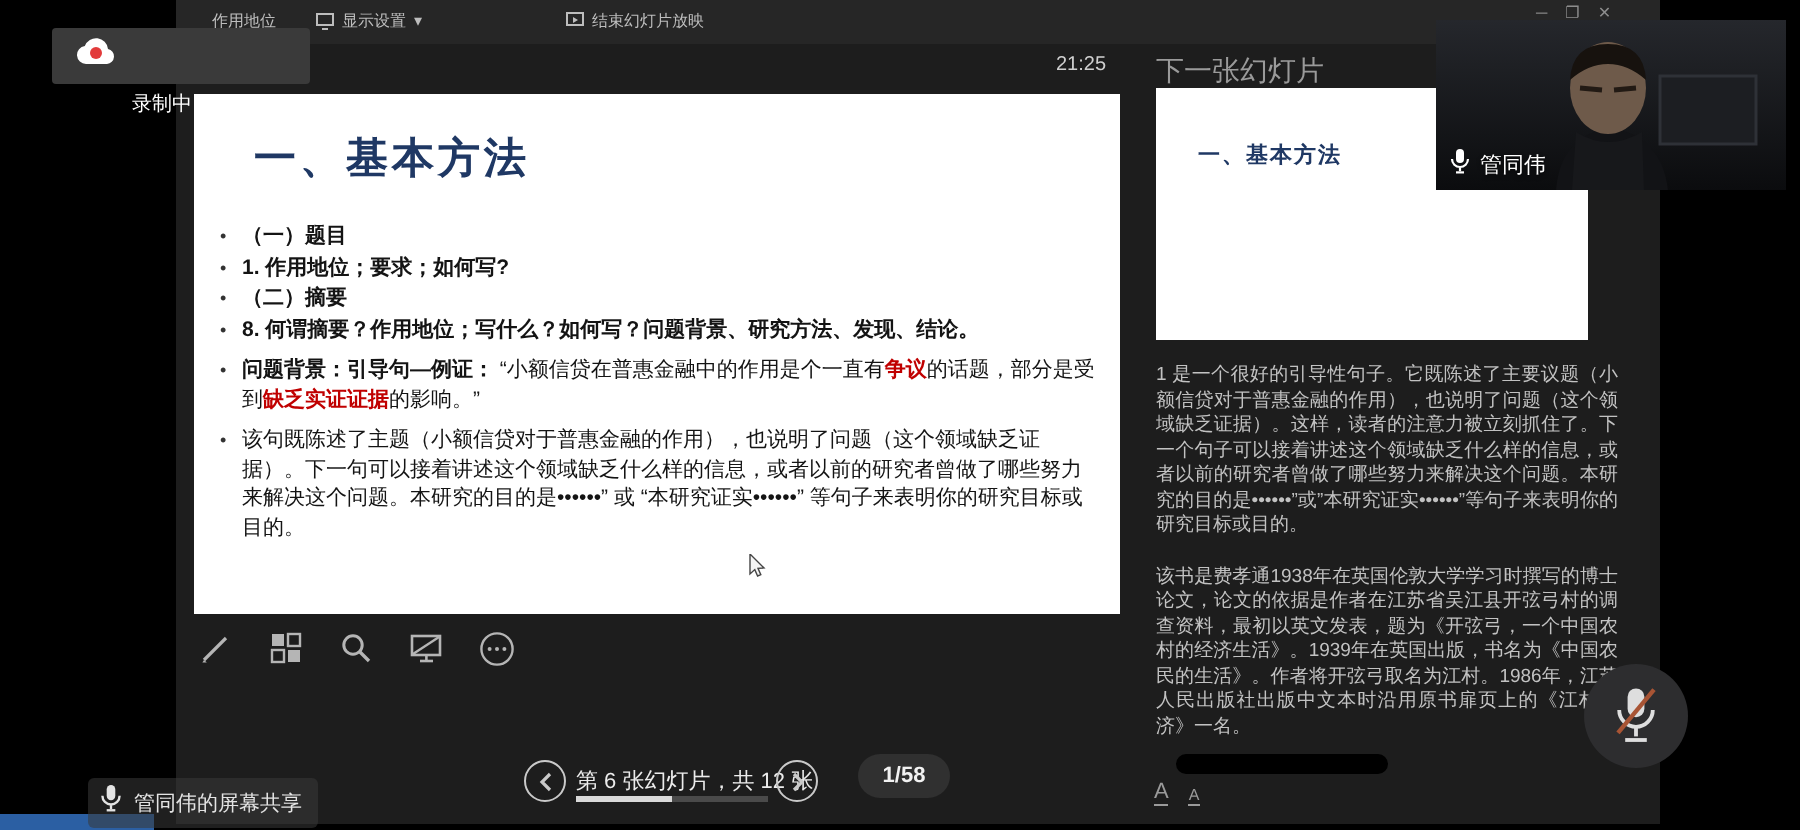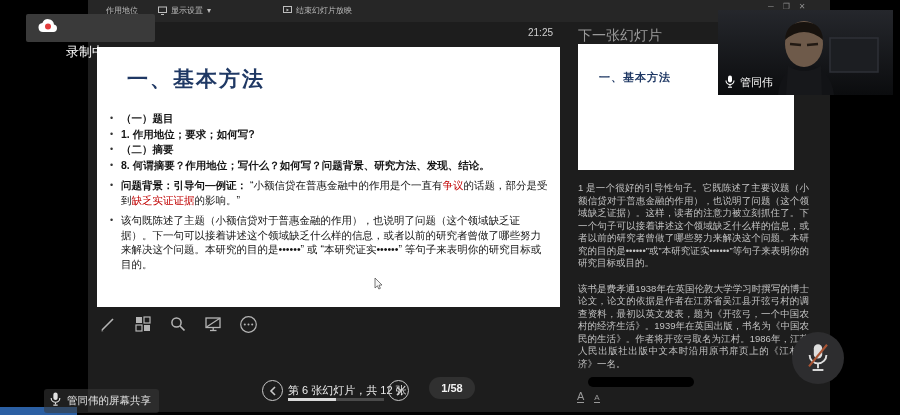--- a/index.html
+++ b/index.html
@@ -11,32 +11,32 @@
   .share-region{left:88px;top:0;width:742px;height:412px;background:#1d1d1d;}
   .ppt-topbar{left:88px;top:0;width:742px;height:22px;background:#262626;}
   .menu-item{display:flex;align-items:center;gap:4px;color:#bdbdbd;font-size:8px;top:5px;white-space:nowrap;}
   .menu-item svg{display:block;}
   .win-controls{top:2px;left:768px;display:flex;gap:9px;color:#8d8d8d;font-size:8px;}
   .win-controls span{cursor:default;}
 
   
   .rec-badge{left:26px;top:14px;width:129px;height:28px;background:#3a3a3a;border-radius:2px;
              display:flex;align-items:center;gap:8px;padding-left:12px;box-sizing:border-box;z-index:30;}
-  .rec-badge .txt{color:#fff;font-size:13px;margin-top:48px;}
+  .rec-badge .txt{color:#fff;font-size:10px;margin-top:48px;}
 
   
   .slide{left:97px;top:47px;width:463px;height:260px;background:#ffffff;color:#111;}
   .slide-title{left:30px;top:18px;font-size:21px;font-weight:bold;color:#1F3864;letter-spacing:2px;}
   .bullets{left:13px;top:64px;width:438px;font-size:10.5px;line-height:14.5px;color:#141414;}
   .bullet-row{display:flex;margin-bottom:1px;}
   .bullet-row.sp{margin-top:6px;}
   .bullet-marker{width:11px;flex:0 0 11px;font-size:9px;line-height:14.5px;color:#333;}
   .bullet-text{flex:1;}
   .bullet-text .b{font-weight:bold;}
-  .bullet-text .r{color:#C00000;font-weight:normal;}
+  .bullet-text .r{color:#C00000;font-weight:bold;}
 
   
   .timer{left:528px;top:27px;width:36px;color:#cfcfcf;font-size:10px;}
 
   
   .tools{left:98px;top:314px;display:flex;gap:15px;align-items:center;}
   .tool{width:20px;height:20px;display:flex;align-items:center;justify-content:center;cursor:pointer;}
   .tool svg{display:block;}
 
   

